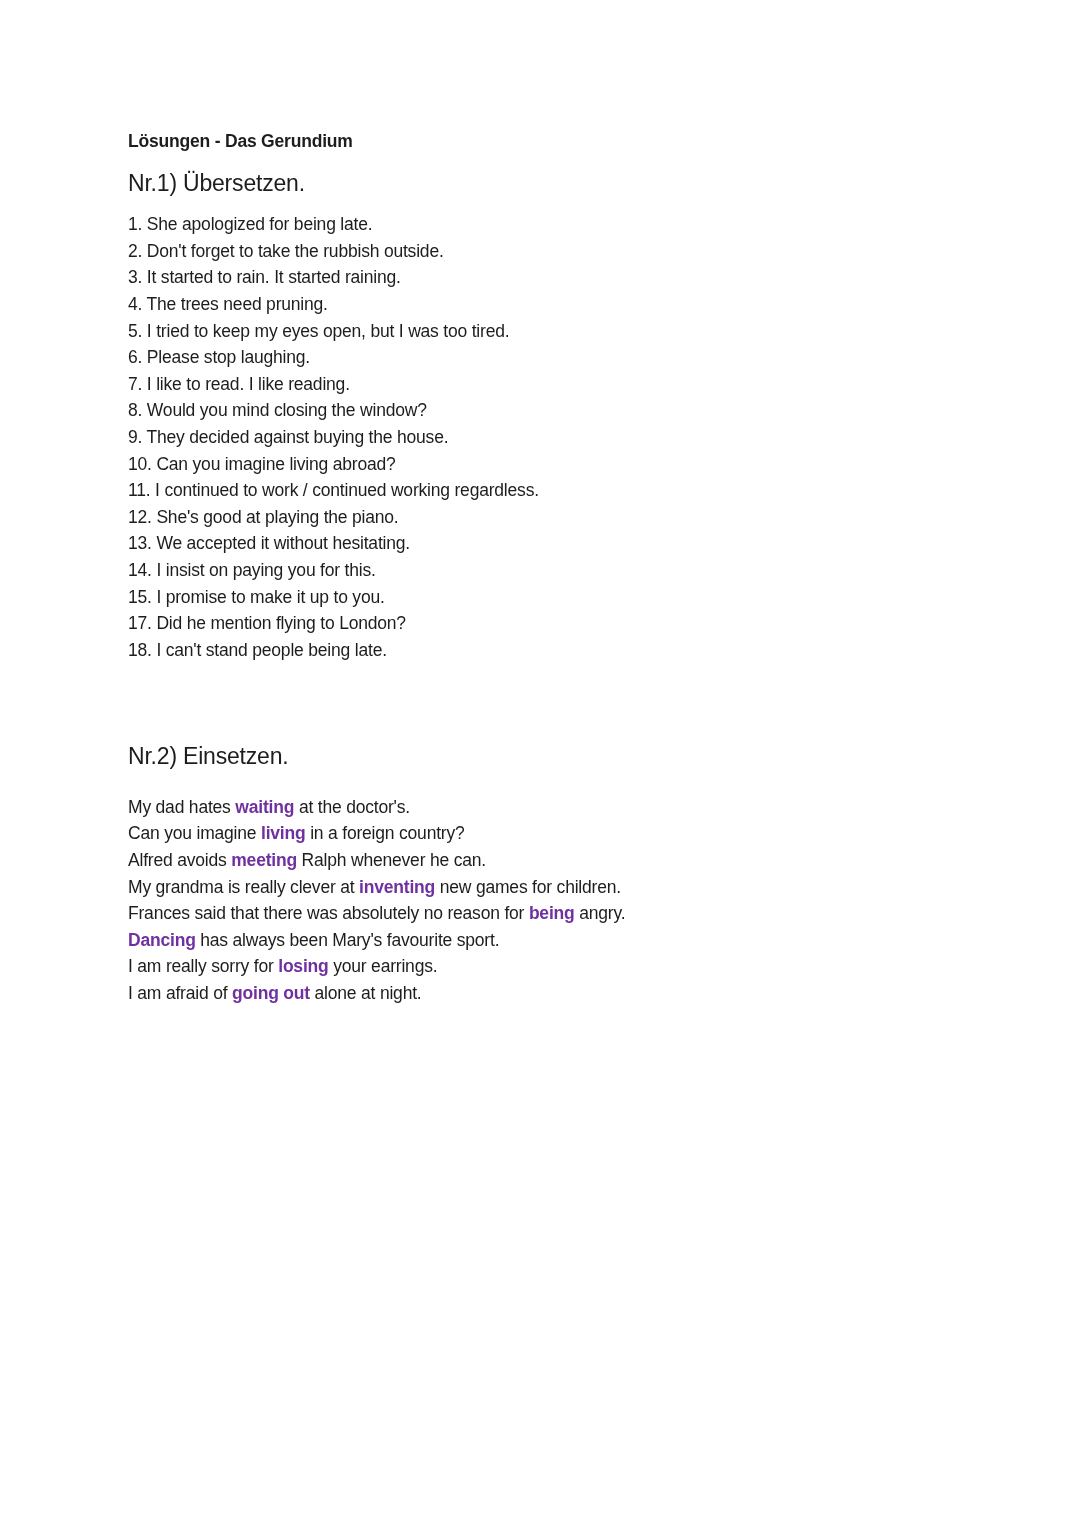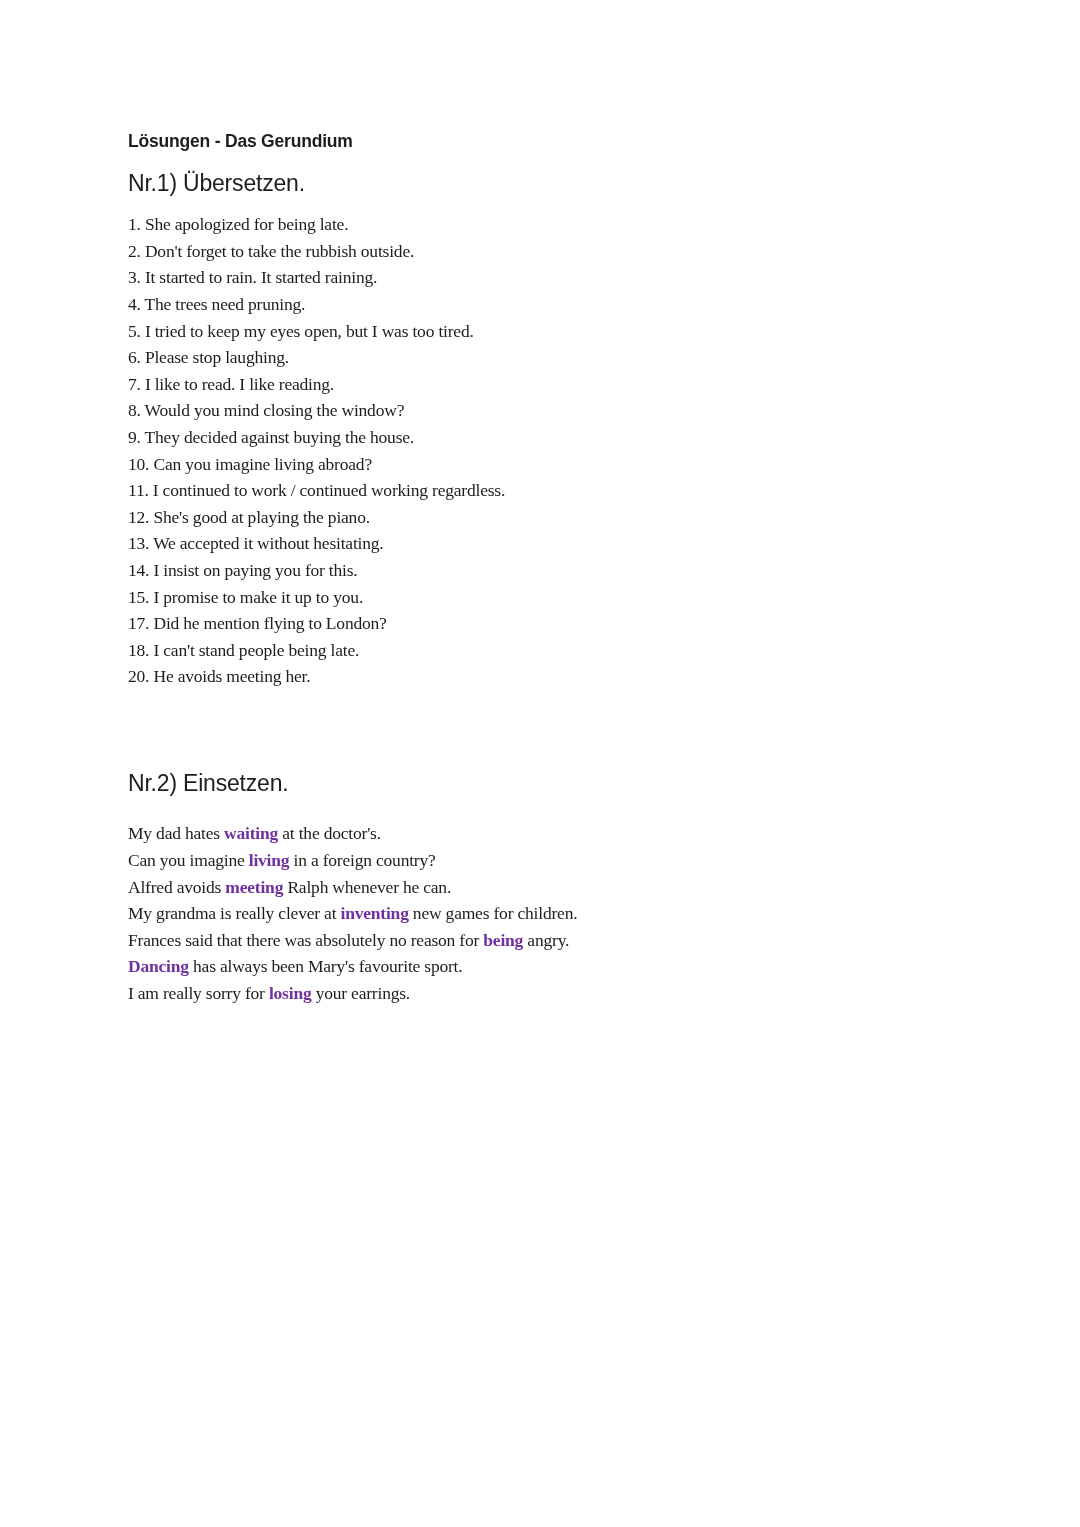--- a/index.html
+++ b/index.html
@@ -35,21 +35,20 @@
   }
   .section-heading {
     font-size: 23px;
     font-weight: normal;
     line-height: 26.6px;
     letter-spacing: -0.2px;
     margin: 15px 0 0 0;
   }
   .answers-list, .sentences-list {
     margin: 15px 0 0 0;
-    font-family: Liberation Serif, serif;
   }
   .sentences-list {
     margin-top: 24px;
   }
   .heading-2 {
     margin-top: 80px;
   }
   .line {
     font-size: 17.5px;
     line-height: 26.6px;
@@ -81,27 +80,27 @@
       <p class="line">8. Would you mind closing the window?</p>
       <p class="line">9. They decided against buying the house.</p>
       <p class="line">10. Can you imagine living abroad?</p>
       <p class="line">11. I continued to work / continued working regardless.</p>
       <p class="line">12. She's good at playing the piano.</p>
       <p class="line">13. We accepted it without hesitating.</p>
       <p class="line">14. I insist on paying you for this.</p>
       <p class="line">15. I promise to make it up to you.</p>
       <p class="line">17. Did he mention flying to London?</p>
       <p class="line">18. I can't stand people being late.</p>
-      <p class="line">20. He avoids meeting her.</p>
     </div>
 
   <p class="section-heading heading-2">Nr.2) Einsetzen.</p>
 
   <div class="sentences-list">
       <p class="line"><span>My dad hates </span><span class="gerund">waiting</span><span> at the doctor's.</span></p>
       <p class="line"><span>Can you imagine </span><span class="gerund">living</span><span> in a foreign country?</span></p>
       <p class="line"><span>Alfred avoids </span><span class="gerund">meeting</span><span> Ralph whenever he can.</span></p>
       <p class="line"><span>My grandma is really clever at </span><span class="gerund">inventing</span><span> new games for children.</span></p>
       <p class="line"><span>Frances said that there was absolutely no reason for </span><span class="gerund">being</span><span> angry.</span></p>
       <p class="line"><span class="gerund">Dancing</span><span> has always been Mary's favourite sport.</span></p>
       <p class="line"><span>I am really sorry for </span><span class="gerund">losing</span><span> your earrings.</span></p>
+      <p class="line"><span>I am afraid of </span><span class="gerund">going out</span><span> alone at night.</span></p>
     </div>
 </div>
 
 </body></html>

